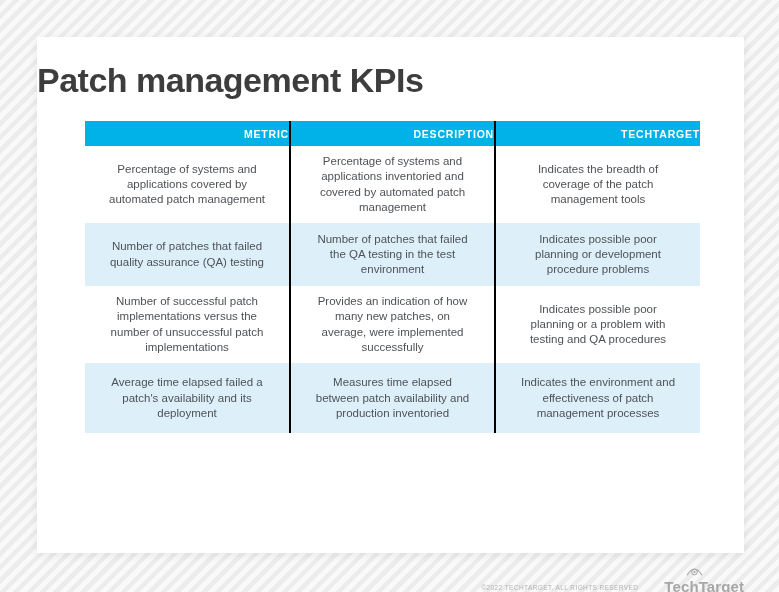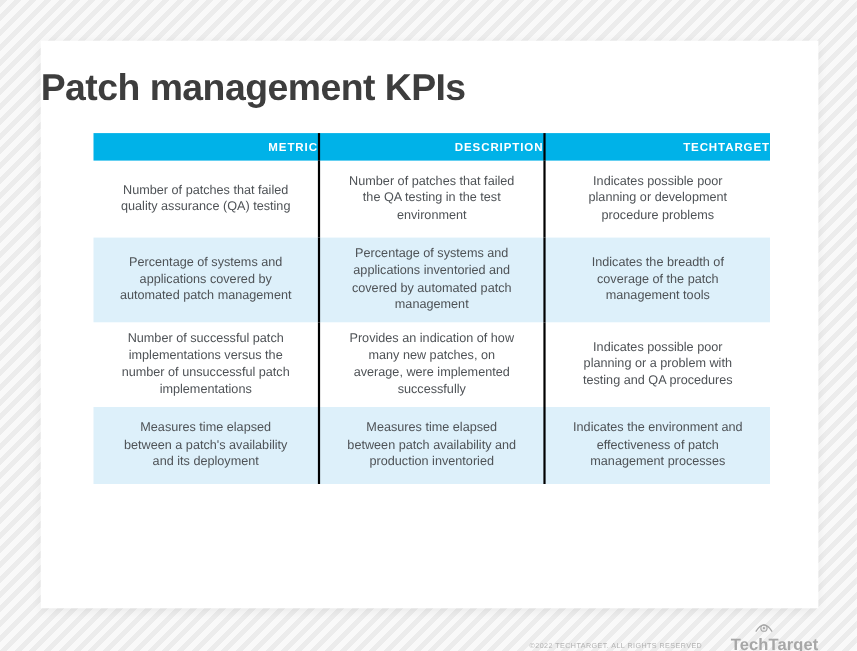--- a/index.html
+++ b/index.html
@@ -100,36 +100,36 @@
   <table class="kpi">
     <thead>
       <tr>
         <th>METRIC</th>
         <th>DESCRIPTION</th>
         <th>TECHTARGET</th>
       </tr>
     </thead>
     <tbody>
       <tr>
+        <td>Percentage of systems and applications covered by automated patch management</td>
+        <td>Percentage of systems and applications inventoried and covered by automated patch management</td>
+        <td>Indicates the breadth of coverage of the patch management tools</td>
+      </tr>
+      <tr>
         <td>Number of patches that failed quality assurance (QA) testing</td>
         <td>Number of patches that failed the QA testing in the test environment</td>
         <td>Indicates possible poor planning or development procedure problems</td>
-      </tr>
-      <tr>
-        <td>Percentage of systems and applications covered by automated patch management</td>
-        <td>Percentage of systems and applications inventoried and covered by automated patch management</td>
-        <td>Indicates the breadth of coverage of the patch management tools</td>
       </tr>
       <tr>
         <td>Number of successful patch implementations versus the number of unsuccessful patch implementations</td>
         <td>Provides an indication of how many new patches, on average, were implemented successfully</td>
         <td>Indicates possible poor planning or a problem with testing and QA procedures</td>
       </tr>
       <tr>
-        <td>Measures time elapsed between a patch's availability and its deployment</td>
+        <td>Average time elapsed failed a patch's availability and its deployment</td>
         <td>Measures time elapsed between patch availability and production inventoried</td>
         <td>Indicates the environment and effectiveness of patch management processes</td>
       </tr>
     </tbody>
   </table>
 </div>
 
 <div class="footer">
   <span class="copyright">©2022 TECHTARGET. ALL RIGHTS RESERVED</span>
   <span class="brand">

